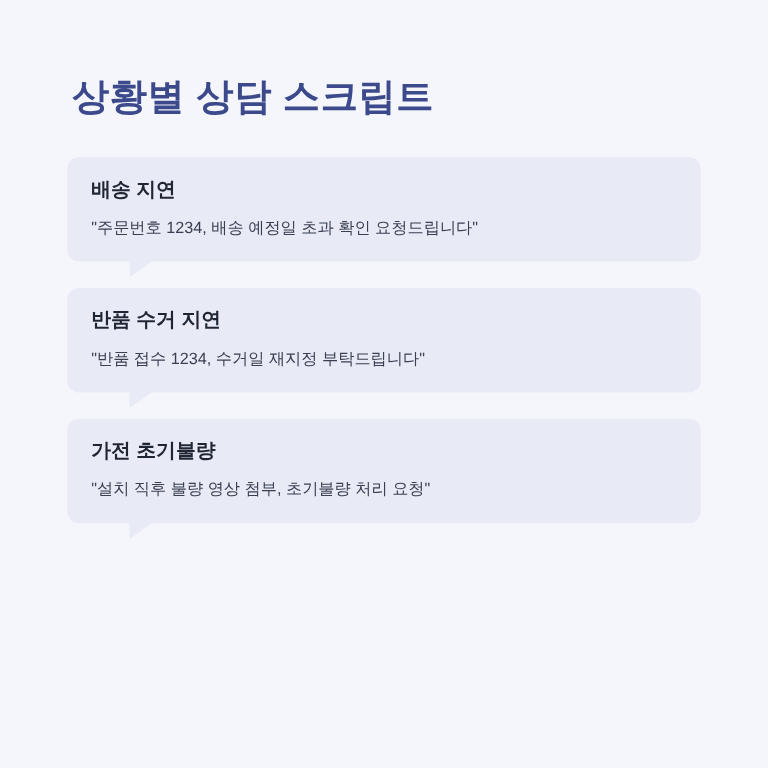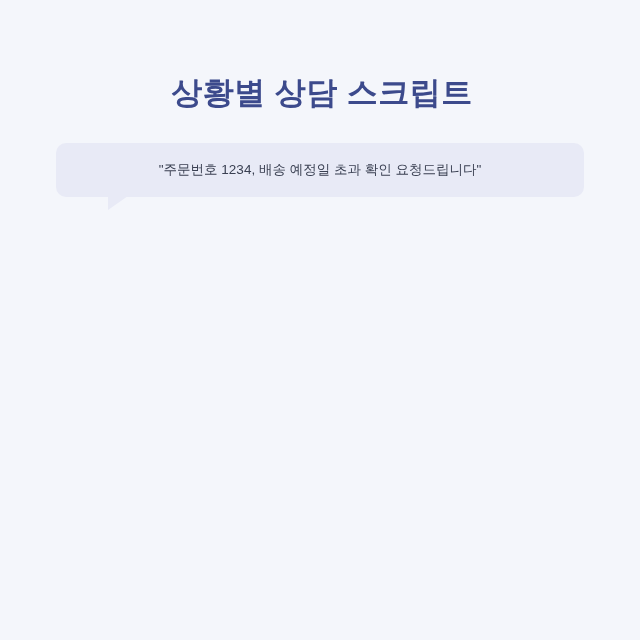--- a/index.html
+++ b/index.html
@@ -11,22 +11,21 @@
     height: 640px;
     background: #f4f6fb;
     font-family: "Liberation Sans", sans-serif;
     overflow: hidden;
   }
   .page {
     position: relative;
     width: 640px;
     height: 604px;
     box-sizing: border-box;
-    padding: 12px 56px;
-    text-align: center;
+    padding: 0 56px;
   }
   .page-title {
     font-size: 31px;
     font-weight: bold;
     color: #3b4croppad;
     color: #3c4a8c;
     letter-spacing: 0.5px;
     padding-top: 62px;
     margin: 0 0 30px 4px;
     line-height: 1.25;
@@ -71,20 +70,29 @@
 </head>
 <body>
 
 <div class="page">
 
   <h1 class="page-title">상황별 상담 스크립트</h1>
 
   <div class="cards">
 
     <div class="card">
+      <div class="card-title">배송 지연</div>
       <div class="card-quote">"주문번호 1234, 배송 예정일 초과 확인 요청드립니다"</div>
     </div>
 
+    <div class="card">
+      <div class="card-title">반품 수거 지연</div>
+      <div class="card-quote">"반품 접수 1234, 수거일 재지정 부탁드립니다"</div>
+    </div>
 
 
+    <div class="card">
+      <div class="card-title">가전 초기불량</div>
+      <div class="card-quote">"설치 직후 불량 영상 첨부, 초기불량 처리 요청"</div>
+    </div>
 
   </div>
 </div>
 
 </body></html>

